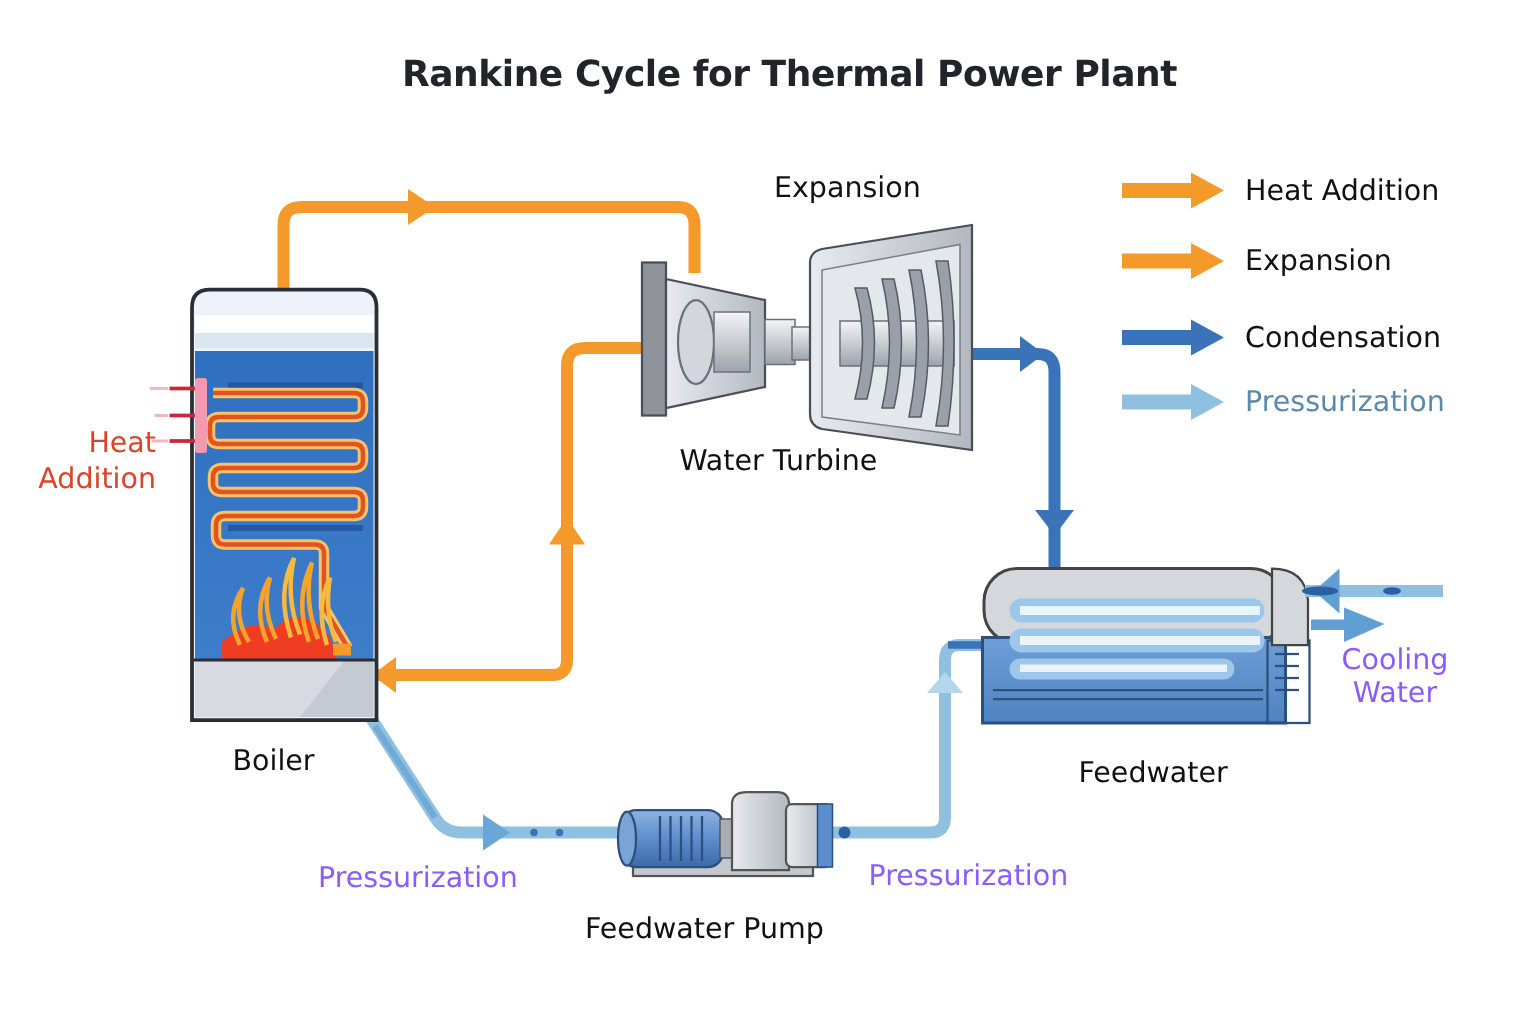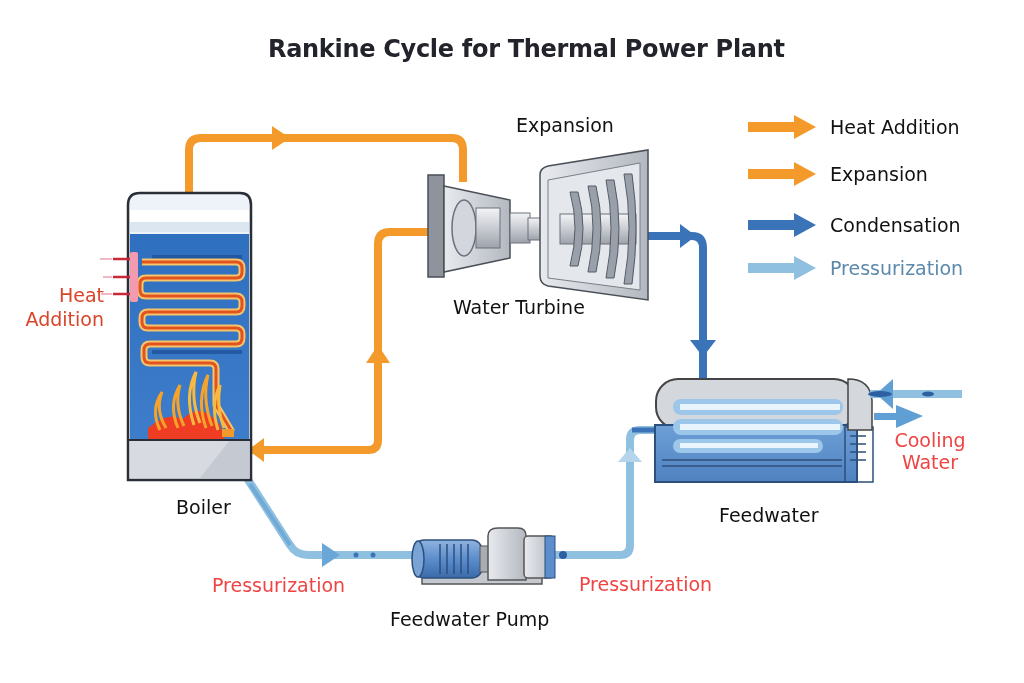--- a/index.html
+++ b/index.html
@@ -1,21 +1,21 @@
 <!DOCTYPE html>
 <html><head>
 <meta charset="utf-8">
 <style>
   html, body { margin: 0; padding: 0; background: #ffffff; }
   body { width: 1024px; height: 683px; position: relative; overflow: hidden; font-family: "DejaVu Sans", "Liberation Sans", sans-serif; }
   #diagram { position: absolute; left: 0; top: 0; }
   .lbl { position: absolute; white-space: nowrap; color: #1b1b22; }
   .title { font-size: 24px; font-weight: bold; letter-spacing: -0.3px; color: #22232b; }
   .comp { font-size: 19px; color: #111; }
-  .blue-lbl { font-size: 19px; color: #ef4444; }
+  .blue-lbl { font-size: 19px; color: #8b5cf6; }
   .red-lbl { font-size: 19px; color: #d9452a; text-align: right; line-height: 24px; }
   .legend-item { position: absolute; display: flex; align-items: center; }
   .legend-text { font-size: 19px; margin-left: 12px; color: #111; }
 </style>
 </head>
 <body>
 
 <svg id="diagram" width="1024" height="683" viewBox="0 0 1024 683">
   <defs>
     <linearGradient id="metal" x1="0" y1="0" x2="0" y2="1">
@@ -177,21 +177,21 @@
     <path d="M488 536 Q488 528 498 528 L518 528 Q526 528 526 536 L526 580 L488 580 Z" fill="url(#metalH)" stroke="#555" stroke-width="1.5"></path>
     <rect x="524" y="536" width="30" height="42" rx="4" fill="url(#metalH)" stroke="#555" stroke-width="1.5"></rect>
     <rect x="545" y="536" width="10" height="42" fill="#5c8dcc" stroke="#2c4f7c"></rect>
   </g>
 </svg>
 
 <div class="lbl title" style="left:268px; top:35px;">Rankine Cycle for Thermal Power Plant</div>
 
 <div class="lbl comp" style="left:516px; top:114px;">Expansion</div>
 <div class="lbl comp" style="left:453px; top:296px;">Water Turbine</div>
-<div class="lbl comp" style="left:176px; top:496px;">Boiler</div>
+<div class="lbl comp" style="left:155px; top:496px;">Boiler</div>
 <div class="lbl comp" style="left:719px; top:504px;">Feedwater</div>
 <div class="lbl comp" style="left:390px; top:608px;">Feedwater Pump</div>
 
 <div class="lbl blue-lbl" style="left:212px; top:574px;">Pressurization</div>
 <div class="lbl blue-lbl" style="left:579px; top:573px;">Pressurization</div>
 <div class="lbl blue-lbl" style="left:893px; top:429px; width:74px; white-space:normal; text-align:center; line-height:22px;">Cooling Water</div>
 
 <div class="lbl red-lbl" style="left:12px; top:283px; width:92px; white-space:normal;">Heat Addition</div>
 
 <div>

